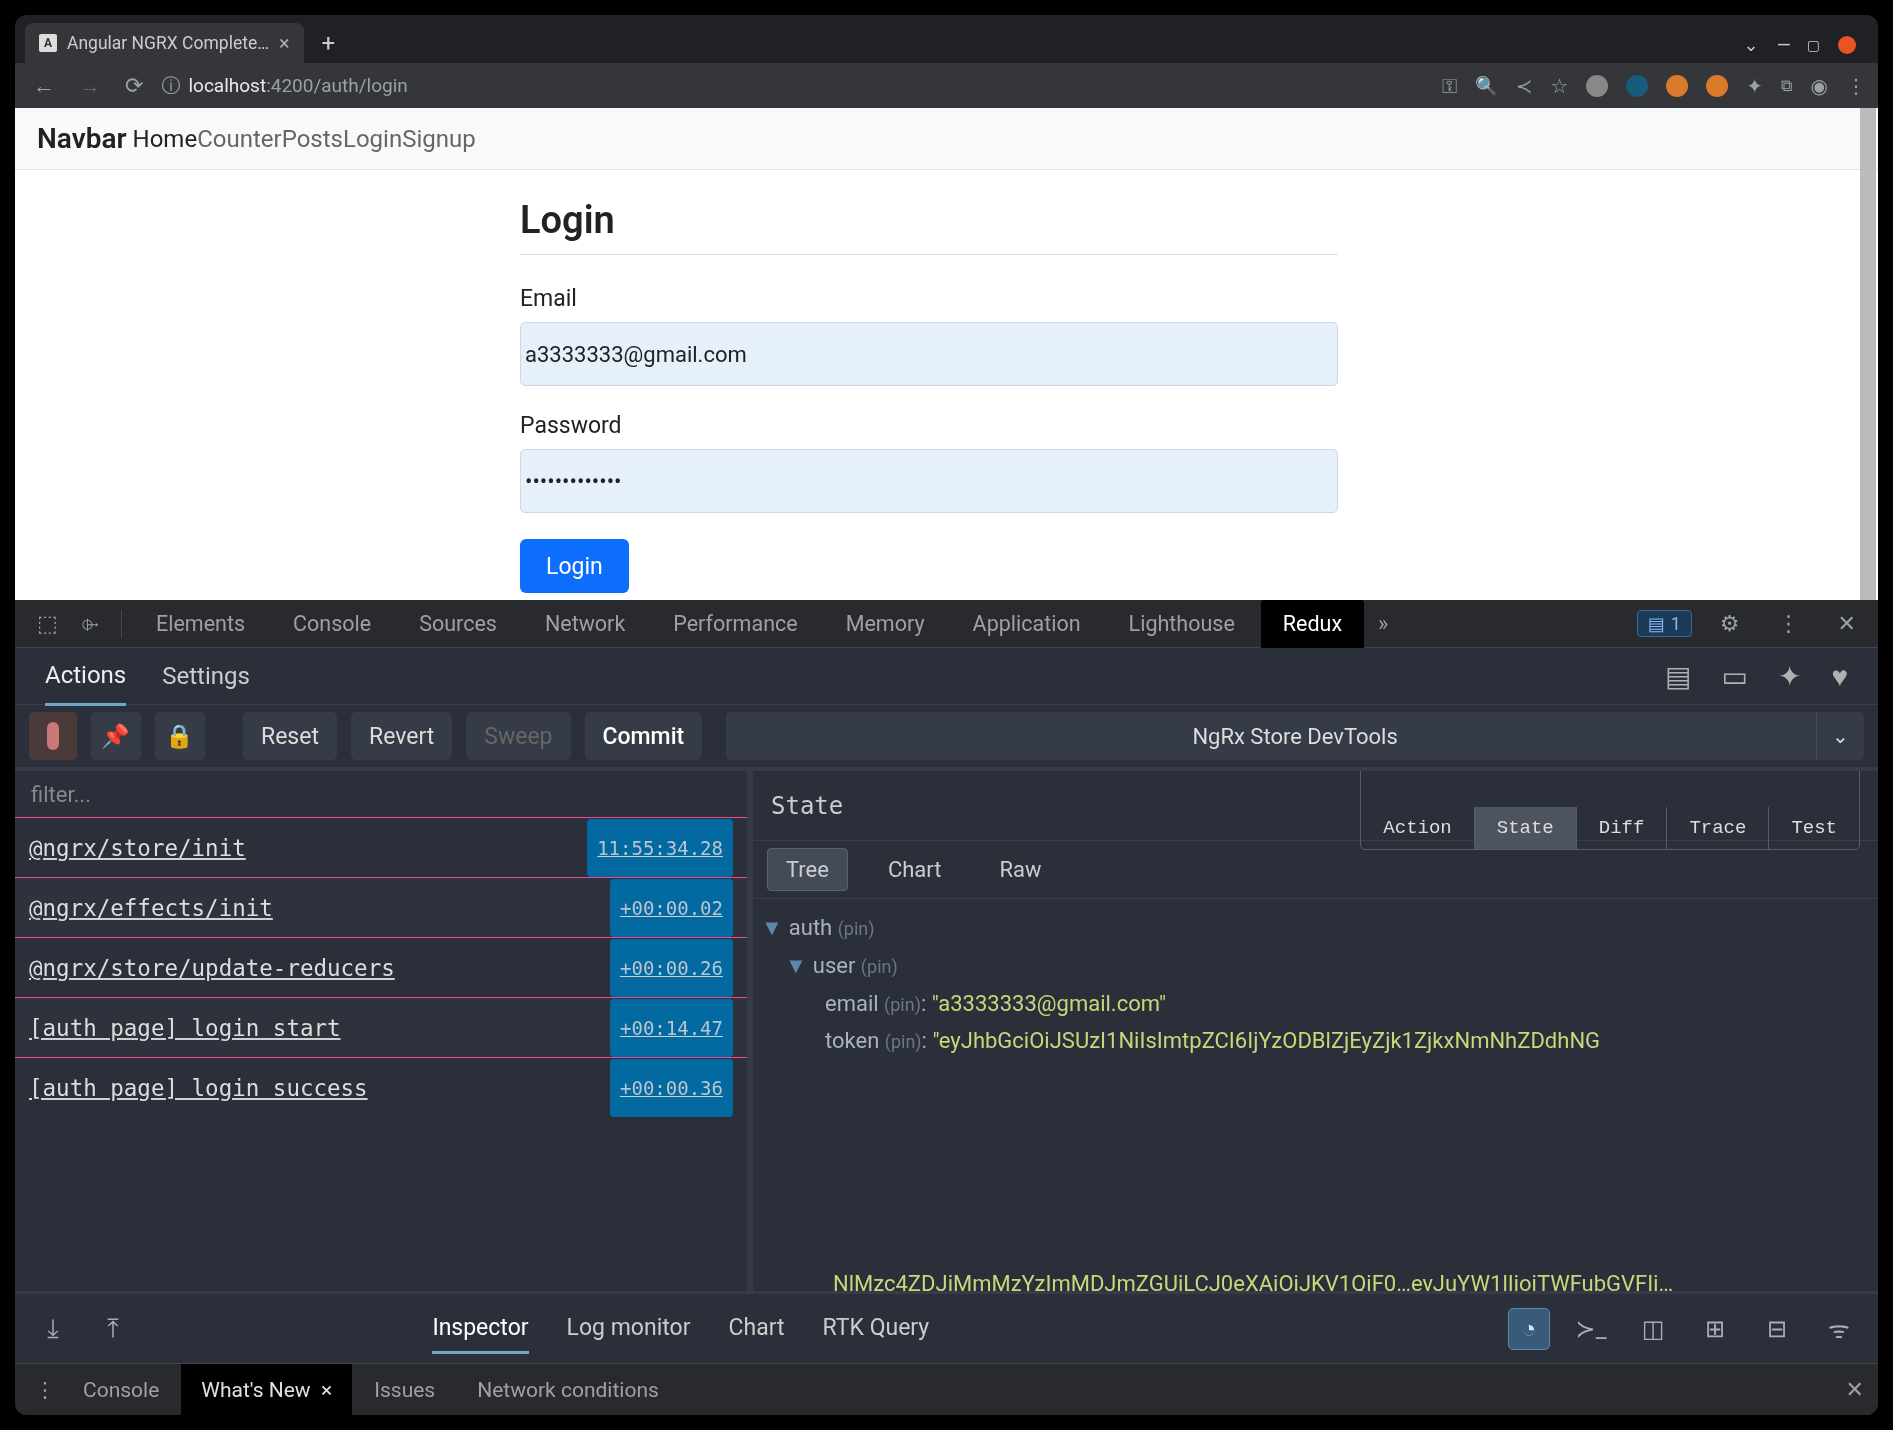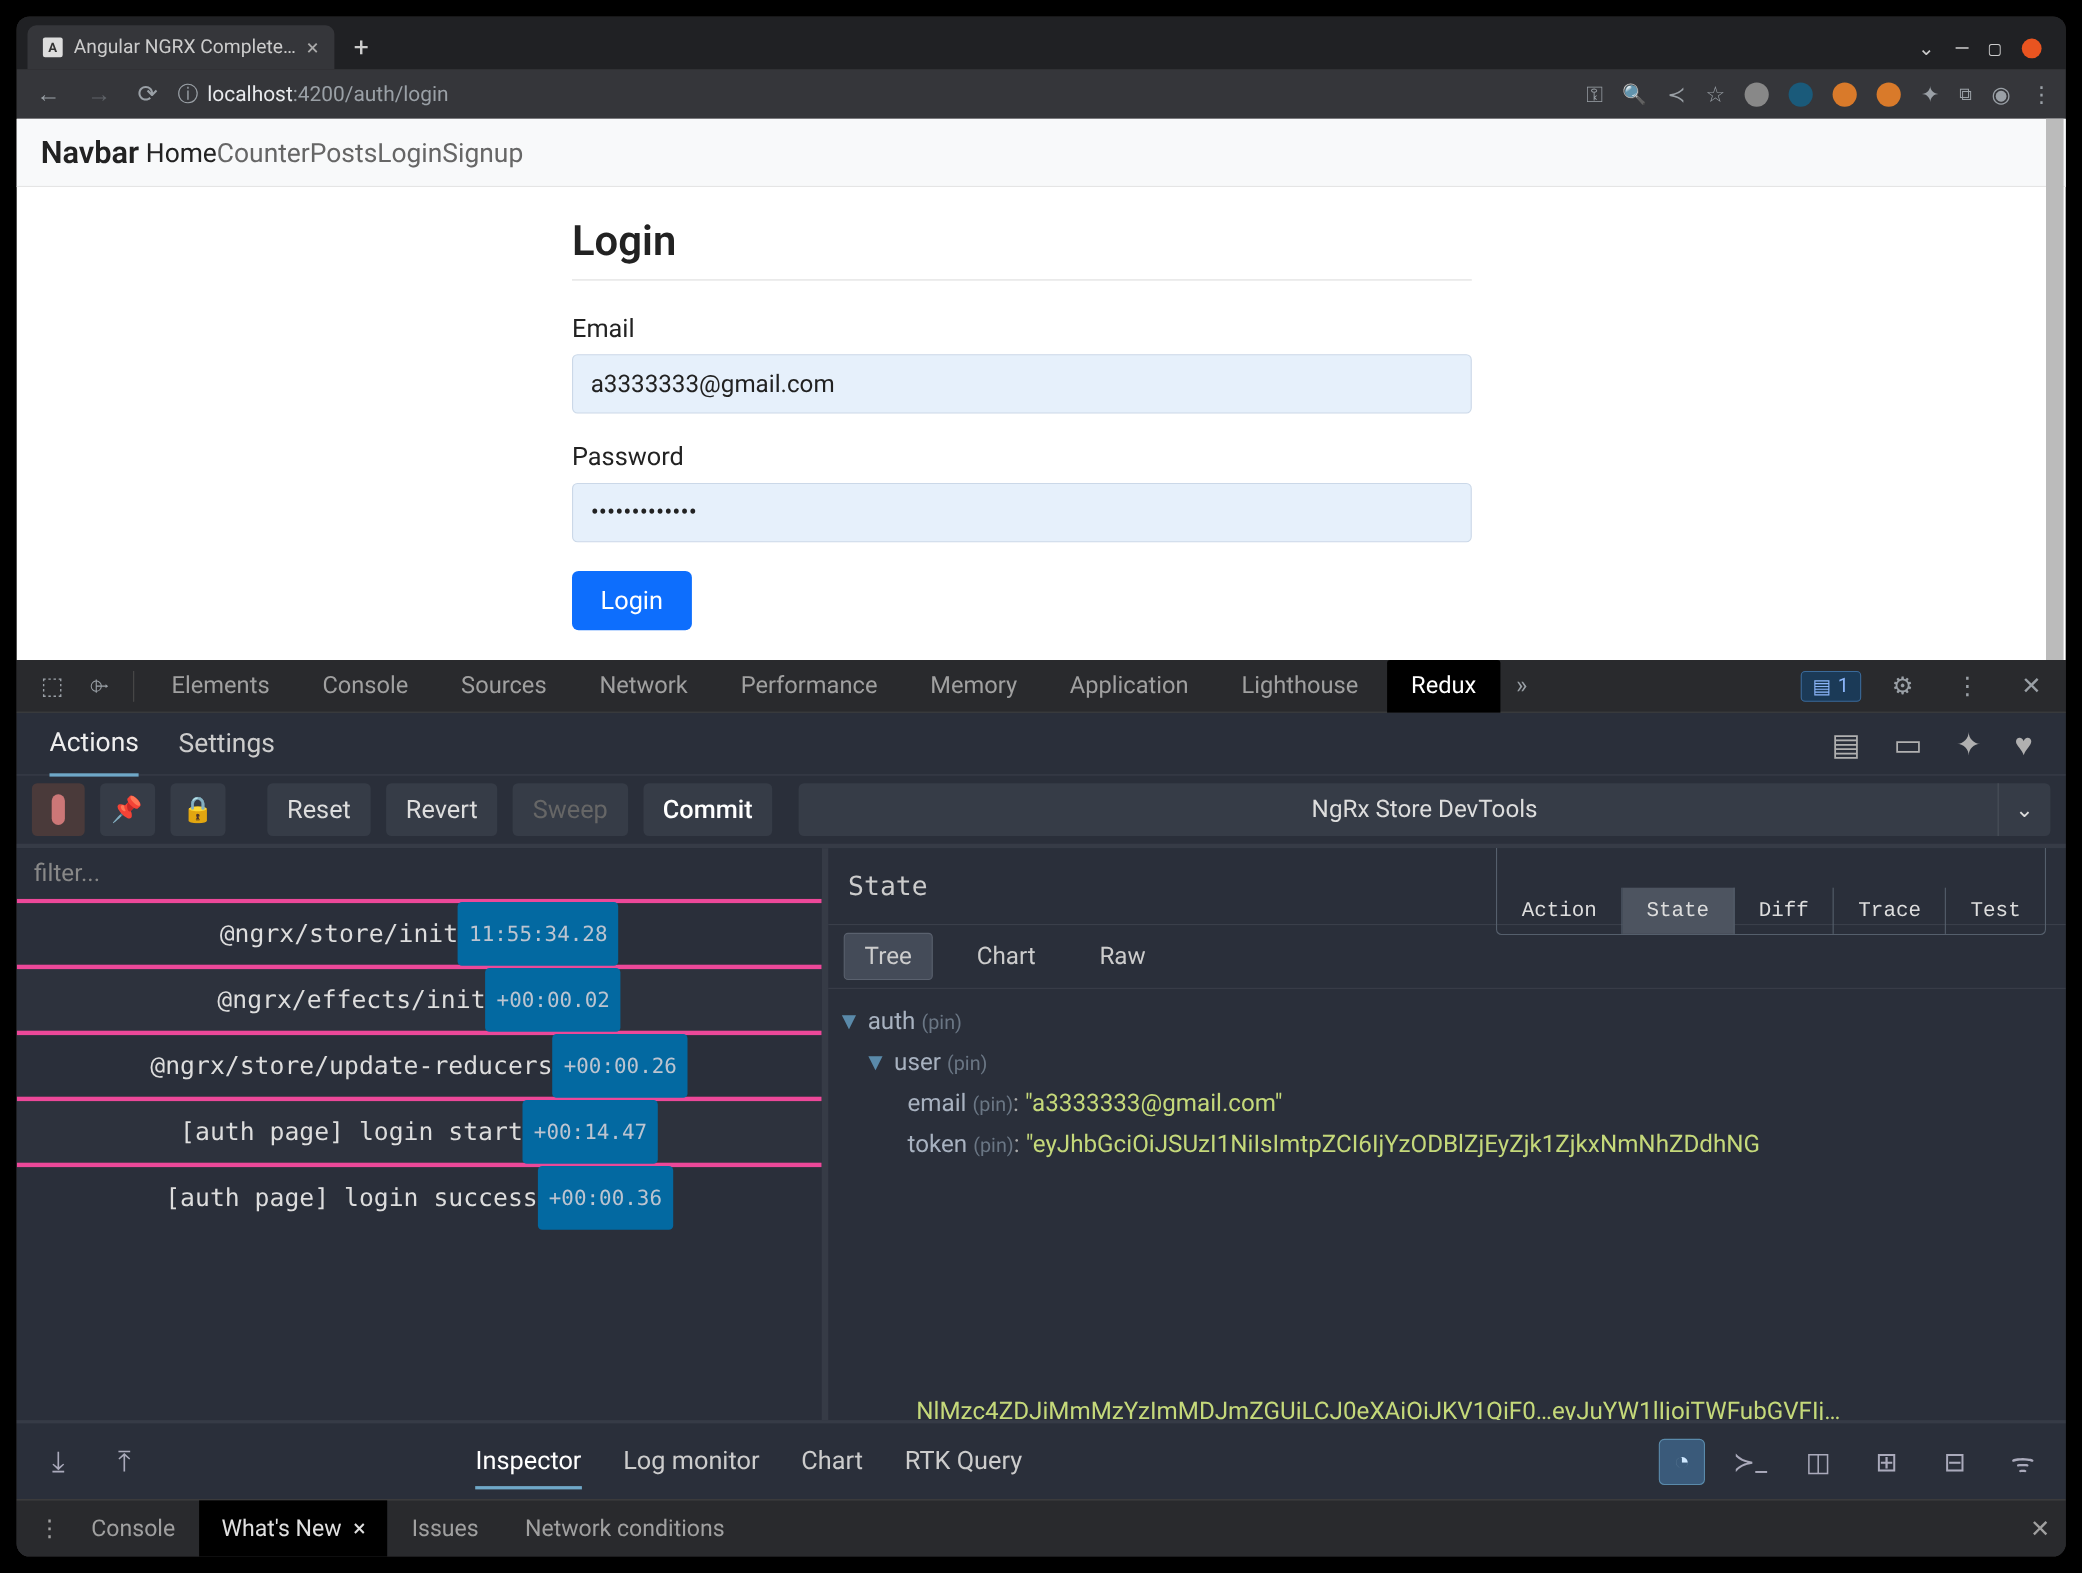--- a/index.html
+++ b/index.html
@@ -22,21 +22,21 @@
 .ext { width:22px; height:22px; border-radius:11px; }
 .page { background:#fff; flex:0 0 492px; display:flex; flex-direction:column; position:relative; }
 .navbar { height:62px; background:#f8f9fa; border-bottom:1px solid #e5e5e5; display:flex; align-items:center; padding:0 22px; font-size:24px; }
 .navbar .brand { font-weight:600; font-size:28px; margin-right:6px; color:#222; }
 .navbar a { color:#666; text-decoration:none; }
 .navbar a.active { color:#222; }
 .login-box { width:818px; margin-left:505px; margin-top:28px; }
 .login-title { font-size:38px; font-weight:600; margin-bottom:12px; color:#222; }
 .login-hr { border:0; border-top:1px solid #ddd; margin-bottom:30px; }
 .lbl { font-size:23px; color:#222; margin-bottom:10px; }
-.inp { width:100%; height:54px; background:#e6f0fb; border:1px solid #cbd8e8; border-radius:5px; padding:0 16px; font-size:22px; color:#222; margin-bottom:26px; }
+.inp { width:100%; height:64px; background:#e6f0fb; border:1px solid #cbd8e8; border-radius:5px; padding:0 4px; font-size:22px; color:#222; margin-bottom:26px; }
 .btn-login { background:#0d6efd; color:#fff; border:0; border-radius:6px; height:54px; padding:0 26px; font-size:23px; }
 .page-scroll { position:absolute; right:2px; top:0; width:16px; height:100%; background:#f0f0f0; }
 .page-scroll .thumb { background:#bbb; width:16px; height:100%; }
 .devtools { flex:1; background:#292a2d; display:flex; flex-direction:column; color:#d0d0d0; }
 .dt-tabs { height:48px; background:#292a2d; border-bottom:1px solid #444; display:flex; align-items:center; padding:0 12px; gap:4px; font-size:21.5px; }
 .dt-tabs .ic { color:#9aa0a6; padding:0 10px; font-size:22px; }
 .dt-tabs .sep { width:1px; height:28px; background:#4a4a4a; margin:0 8px; }
 .dt-tabs .t { color:#a0a0a0; padding:12px 22px; height:48px; display:flex; align-items:center; }
 .dt-tabs .t.active { background:#000; color:#fff; border-radius:3px 3px 0 0; }
 .dt-tabs .right-dt { margin-left:auto; display:flex; align-items:center; gap:18px; }
@@ -52,21 +52,21 @@
 .rx-btn.rec::after { content:""; width:28px; height:28px; border-radius:14px; background:#c77; }
 .rx-btn.disabled { color:#666; }
 .rx-btn.bold { color:#fff; font-weight:500; }
 .rx-select { flex:1; background:#363c47; border-radius:5px; height:48px; display:flex; align-items:center; justify-content:center; color:#ddd; font-size:22px; position:relative; margin-left:10px; }
 .rx-select .chev { position:absolute; right:0; width:48px; height:100%; border-left:1px solid #4a505a; display:flex; align-items:center; justify-content:center; font-size:20px; }
 .rx-main { flex:1; display:flex; overflow:hidden; min-height:0; }
 .rx-left { width:738px; border-right:6px solid #363b46; display:flex; flex-direction:column; }
 .rx-filter { height:46px; background:#2a2f3a; border:0; padding:0 16px; font-size:22px; color:#888; outline:none; }
 .rx-filter::placeholder { color:#888; }
 .rx-actions { flex:1; overflow:auto; }
-.rx-action { display:flex; align-items:center; justify-content:center; padding:0 14px; height:60px; border-top:4px solid #ec4899; }
+.rx-action { display:flex; align-items:center; justify-content:space-between; padding:0 14px; height:60px; border-top:1px solid #ec4899;text-decoration:underline; }
 .rx-action:nth-child(even){ background:#2d323d; }
 .rx-action .name { font-family:ui-monospace,SFMono-Regular,Menlo,Monaco,Consolas,monospace; font-size:22.5px; color:#ddd; }
 .rx-action .time { background:#0369a1; color:#bcc4d0; font-family:ui-monospace,monospace; font-size:19px; padding:18px 10px; border-radius:4px; }
 .rx-right { flex:1; display:flex; flex-direction:column; }
 .rx-state-head { height:70px; border-bottom:1px solid #3a3f4a; display:flex; align-items:center; padding:0 18px; gap:16px; }
 .rx-state-head .lbl { font-size:24px; font-family:ui-monospace,monospace; color:#ccc; margin-bottom:0; }
 .rx-seg { margin-left:auto; display:flex; border:1px solid #555f6c; border-radius:5px; overflow:hidden; }
 .rx-seg .s { padding:10px 22px; font-size:19px; font-family:Liberation Mono, monospace; color:#ddd; border-right:1px solid #555f6c;margin-top:45px; }
 .rx-seg .s:last-child { border-right:0; }
 .rx-seg .s.active { background:#4d5460; }

